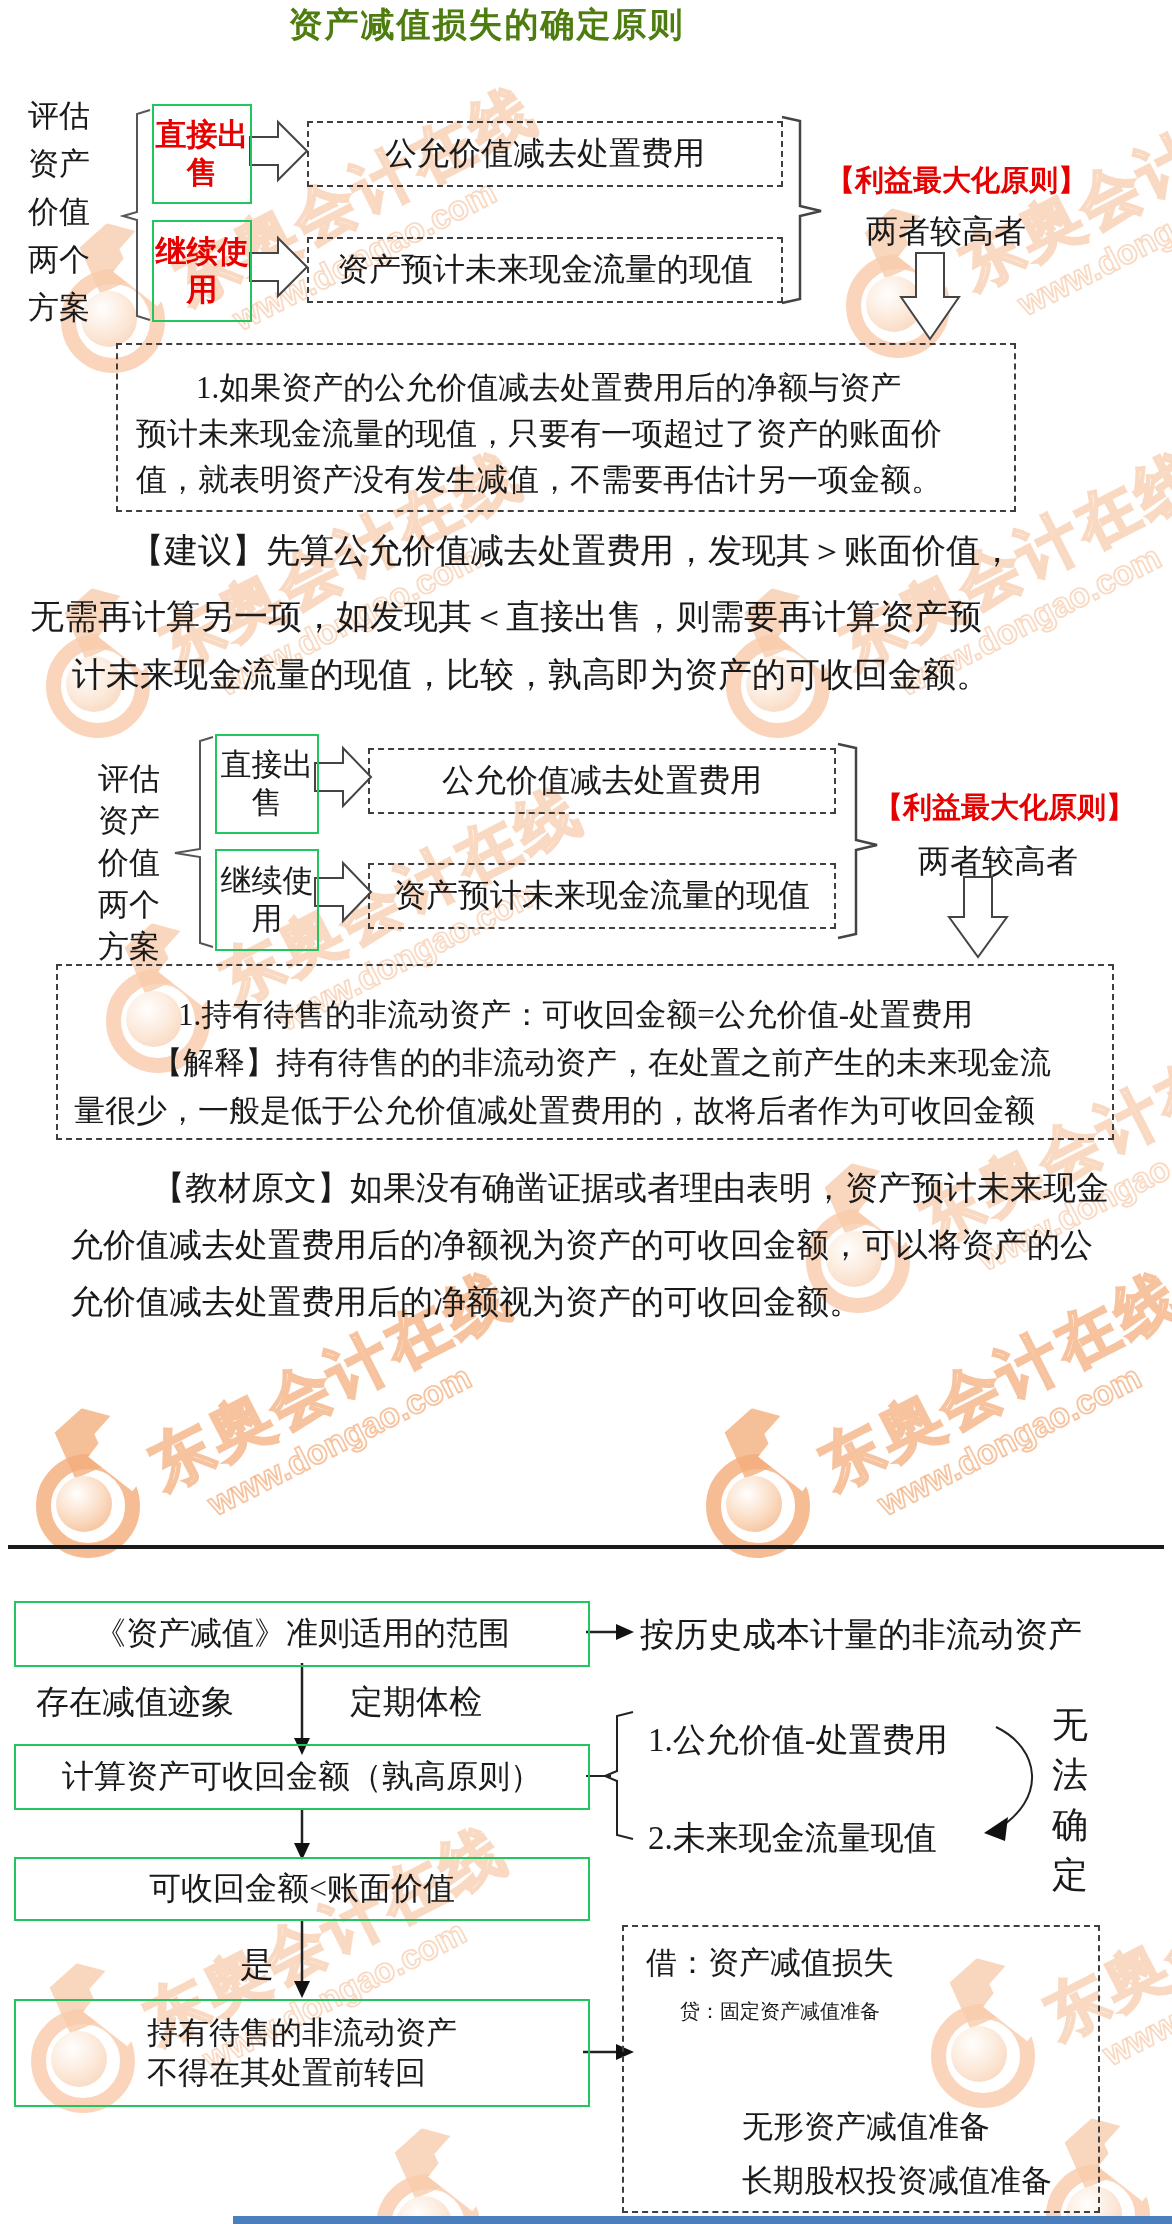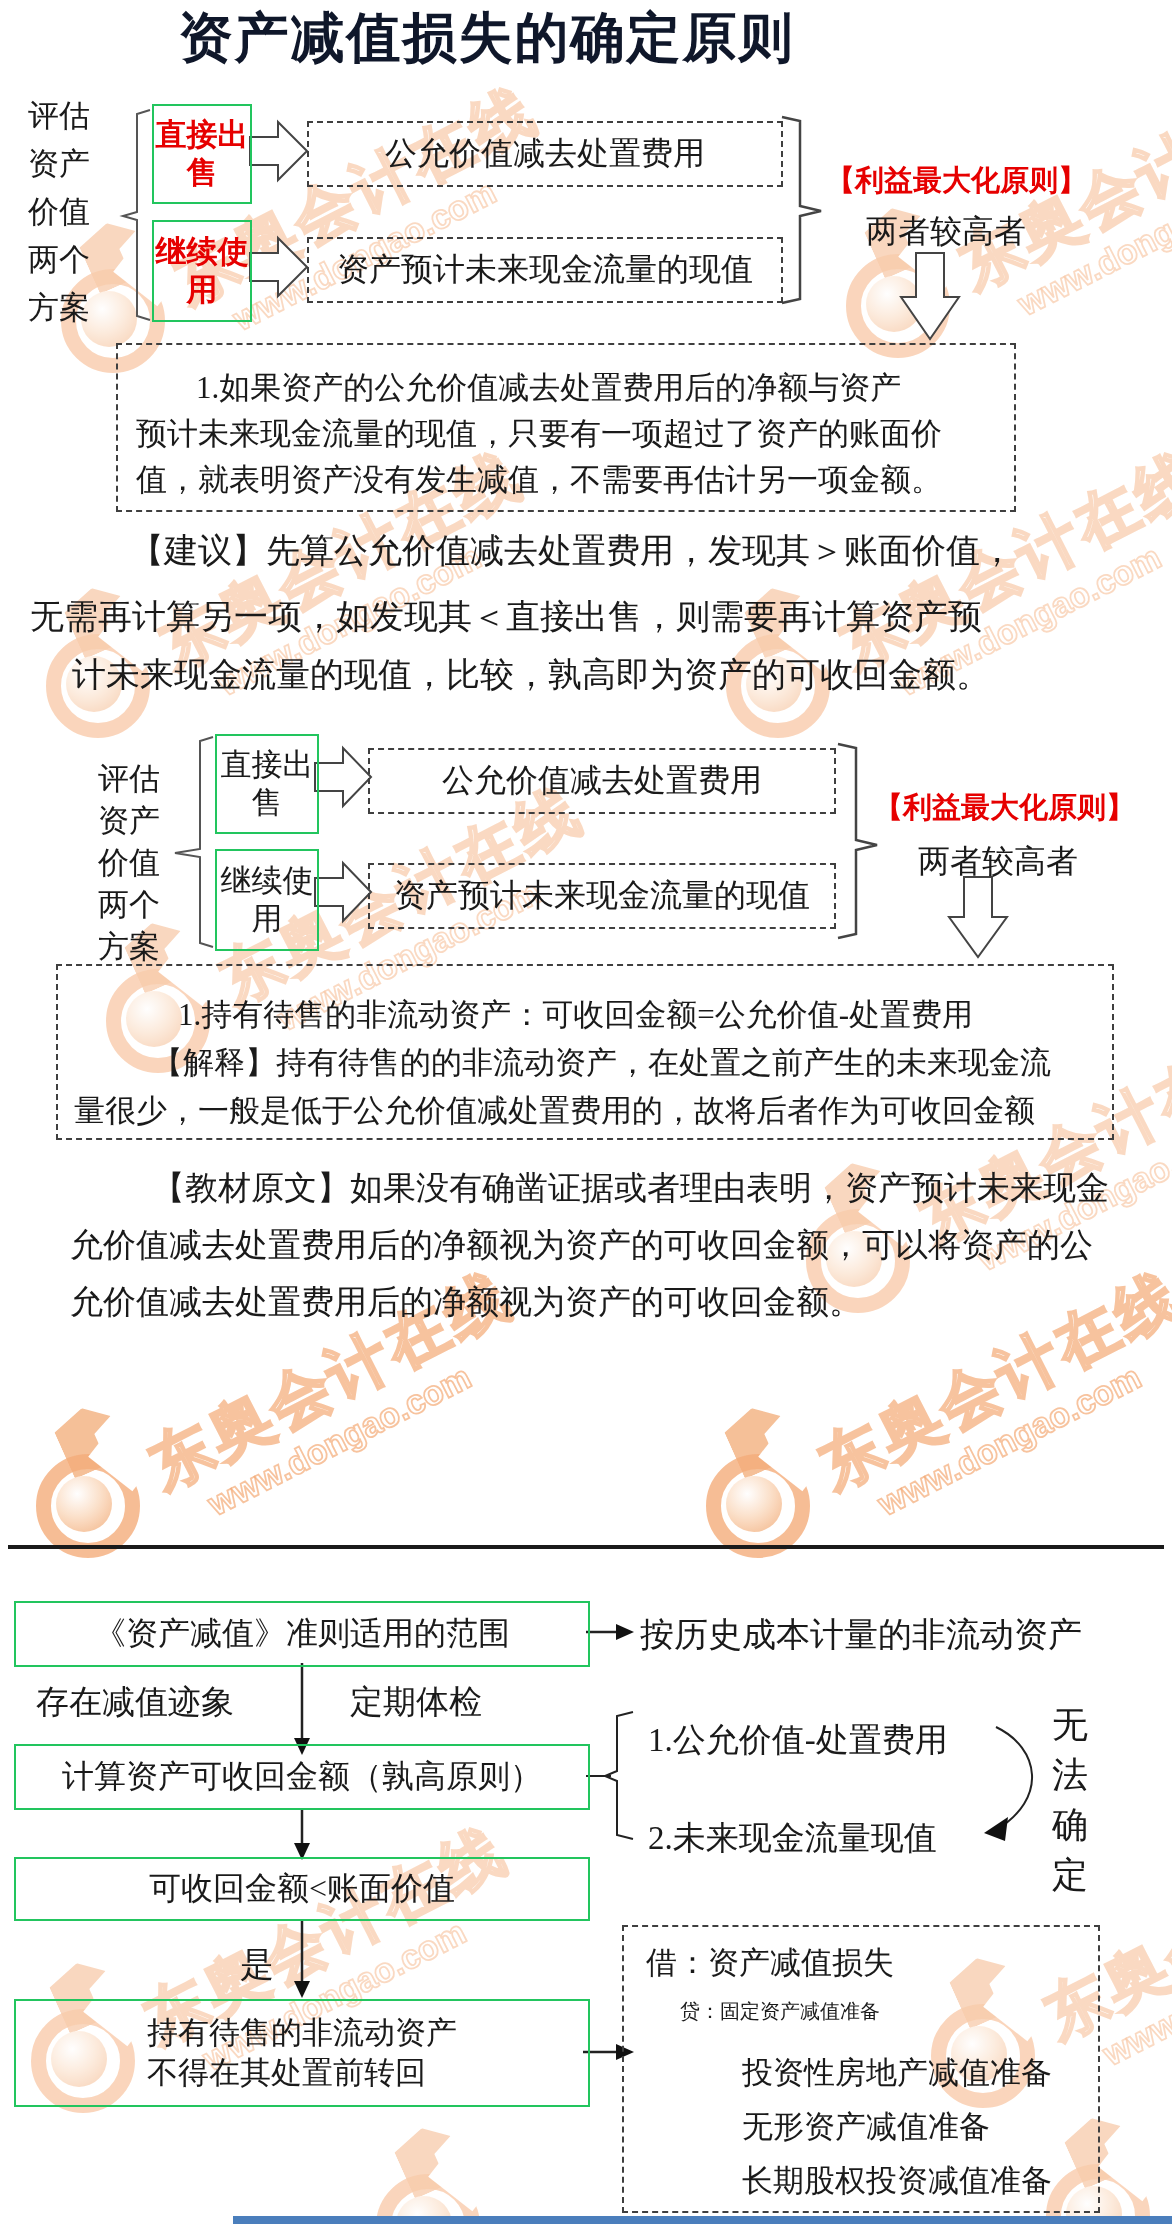--- a/index.html
+++ b/index.html
@@ -7,22 +7,22 @@
     font-family:"Liberation Serif","DejaVu Serif",serif;color:#1a1a1a;}
   .abs{position:absolute;}
   .z2{z-index:2;}
   .box{position:absolute;border:2px solid #22c55e;display:flex;align-items:center;justify-content:center;
     text-align:center;z-index:2;background:transparent;}
   .dbox{position:absolute;border:2px dashed #3f3f3f;z-index:2;background:transparent;}
   .dbox-c{display:flex;align-items:center;justify-content:center;text-align:center;}
   .red{color:#e60000;font-weight:bold;}
   .pre{white-space:pre-line;}
   .title{position:absolute;left:0;top:2px;width:973px;text-align:center;
-    font-family:"Liberation Sans","DejaVu Sans",sans-serif;font-weight:bold;font-size:54px;
-    color:#0f172a;letter-spacing:2px;z-index:2;}
+    font-family:"Liberation Sans","DejaVu Sans",sans-serif;font-weight:bold;font-size:34px;
+    color:#4d7c0f;letter-spacing:2px;z-index:2;}
   svg.wires{position:absolute;left:0;top:0;z-index:1;}
   
   .wm{position:absolute;width:560px;height:250px;z-index:0;opacity:.5;pointer-events:none;}
   .wm.strong{opacity:.8;}
   .wm-rot{position:absolute;left:105px;top:118px;width:540px;transform:rotate(-27deg);transform-origin:0 0;}
   .wm-brand{font-family:"Liberation Sans","DejaVu Sans",sans-serif;font-weight:bold;font-size:62px;letter-spacing:4px;
     color:rgba(255,255,255,0.05);-webkit-text-stroke:2.5px rgba(241,148,82,.7);}
   .wm-url{font-family:"Liberation Sans","DejaVu Sans",sans-serif;font-weight:bold;font-size:34px;margin-left:34px;margin-top:-4px;
     color:rgba(255,255,255,0.05);-webkit-text-stroke:1.8px rgba(241,148,82,.7);}
   .wm-logo{position:absolute;left:0;top:95px;width:150px;height:160px;}
@@ -283,21 +283,20 @@
     <div class="abs z2" style="left:240px;top:1942px;font-size:34px;">是</div>
     <div class="box" style="left:14px;top:1999px;width:572px;height:104px;">
       <div style="text-align:left;font-size:31px;line-height:40px;">
         <div>持有待售的非流动资产</div>
         <div>不得在其处置前转回</div>
       </div>
     </div>
     <div class="dbox" style="left:622px;top:1925px;width:474px;height:284px;">
       <div class="abs" style="left:22px;top:15px;font-size:31px;">借：资产减值损失</div>
       <div class="abs" style="left:56px;top:71px;font-size:20px;">贷：固定资产减值准备</div>
-      <div class="abs" style="left:118px;top:125px;font-size:31px;">投资性房地产减值准备</div>
       <div class="abs" style="left:118px;top:179px;font-size:31px;">无形资产减值准备</div>
       <div class="abs" style="left:118px;top:233px;font-size:31px;">长期股权投资减值准备</div>
     </div>
   </div>
 
   <div class="abs" style="left:233px;top:2216px;width:939px;height:8px;background:#4a7ebc;z-index:2;"></div>
 
 </div>
 
 </body></html>

